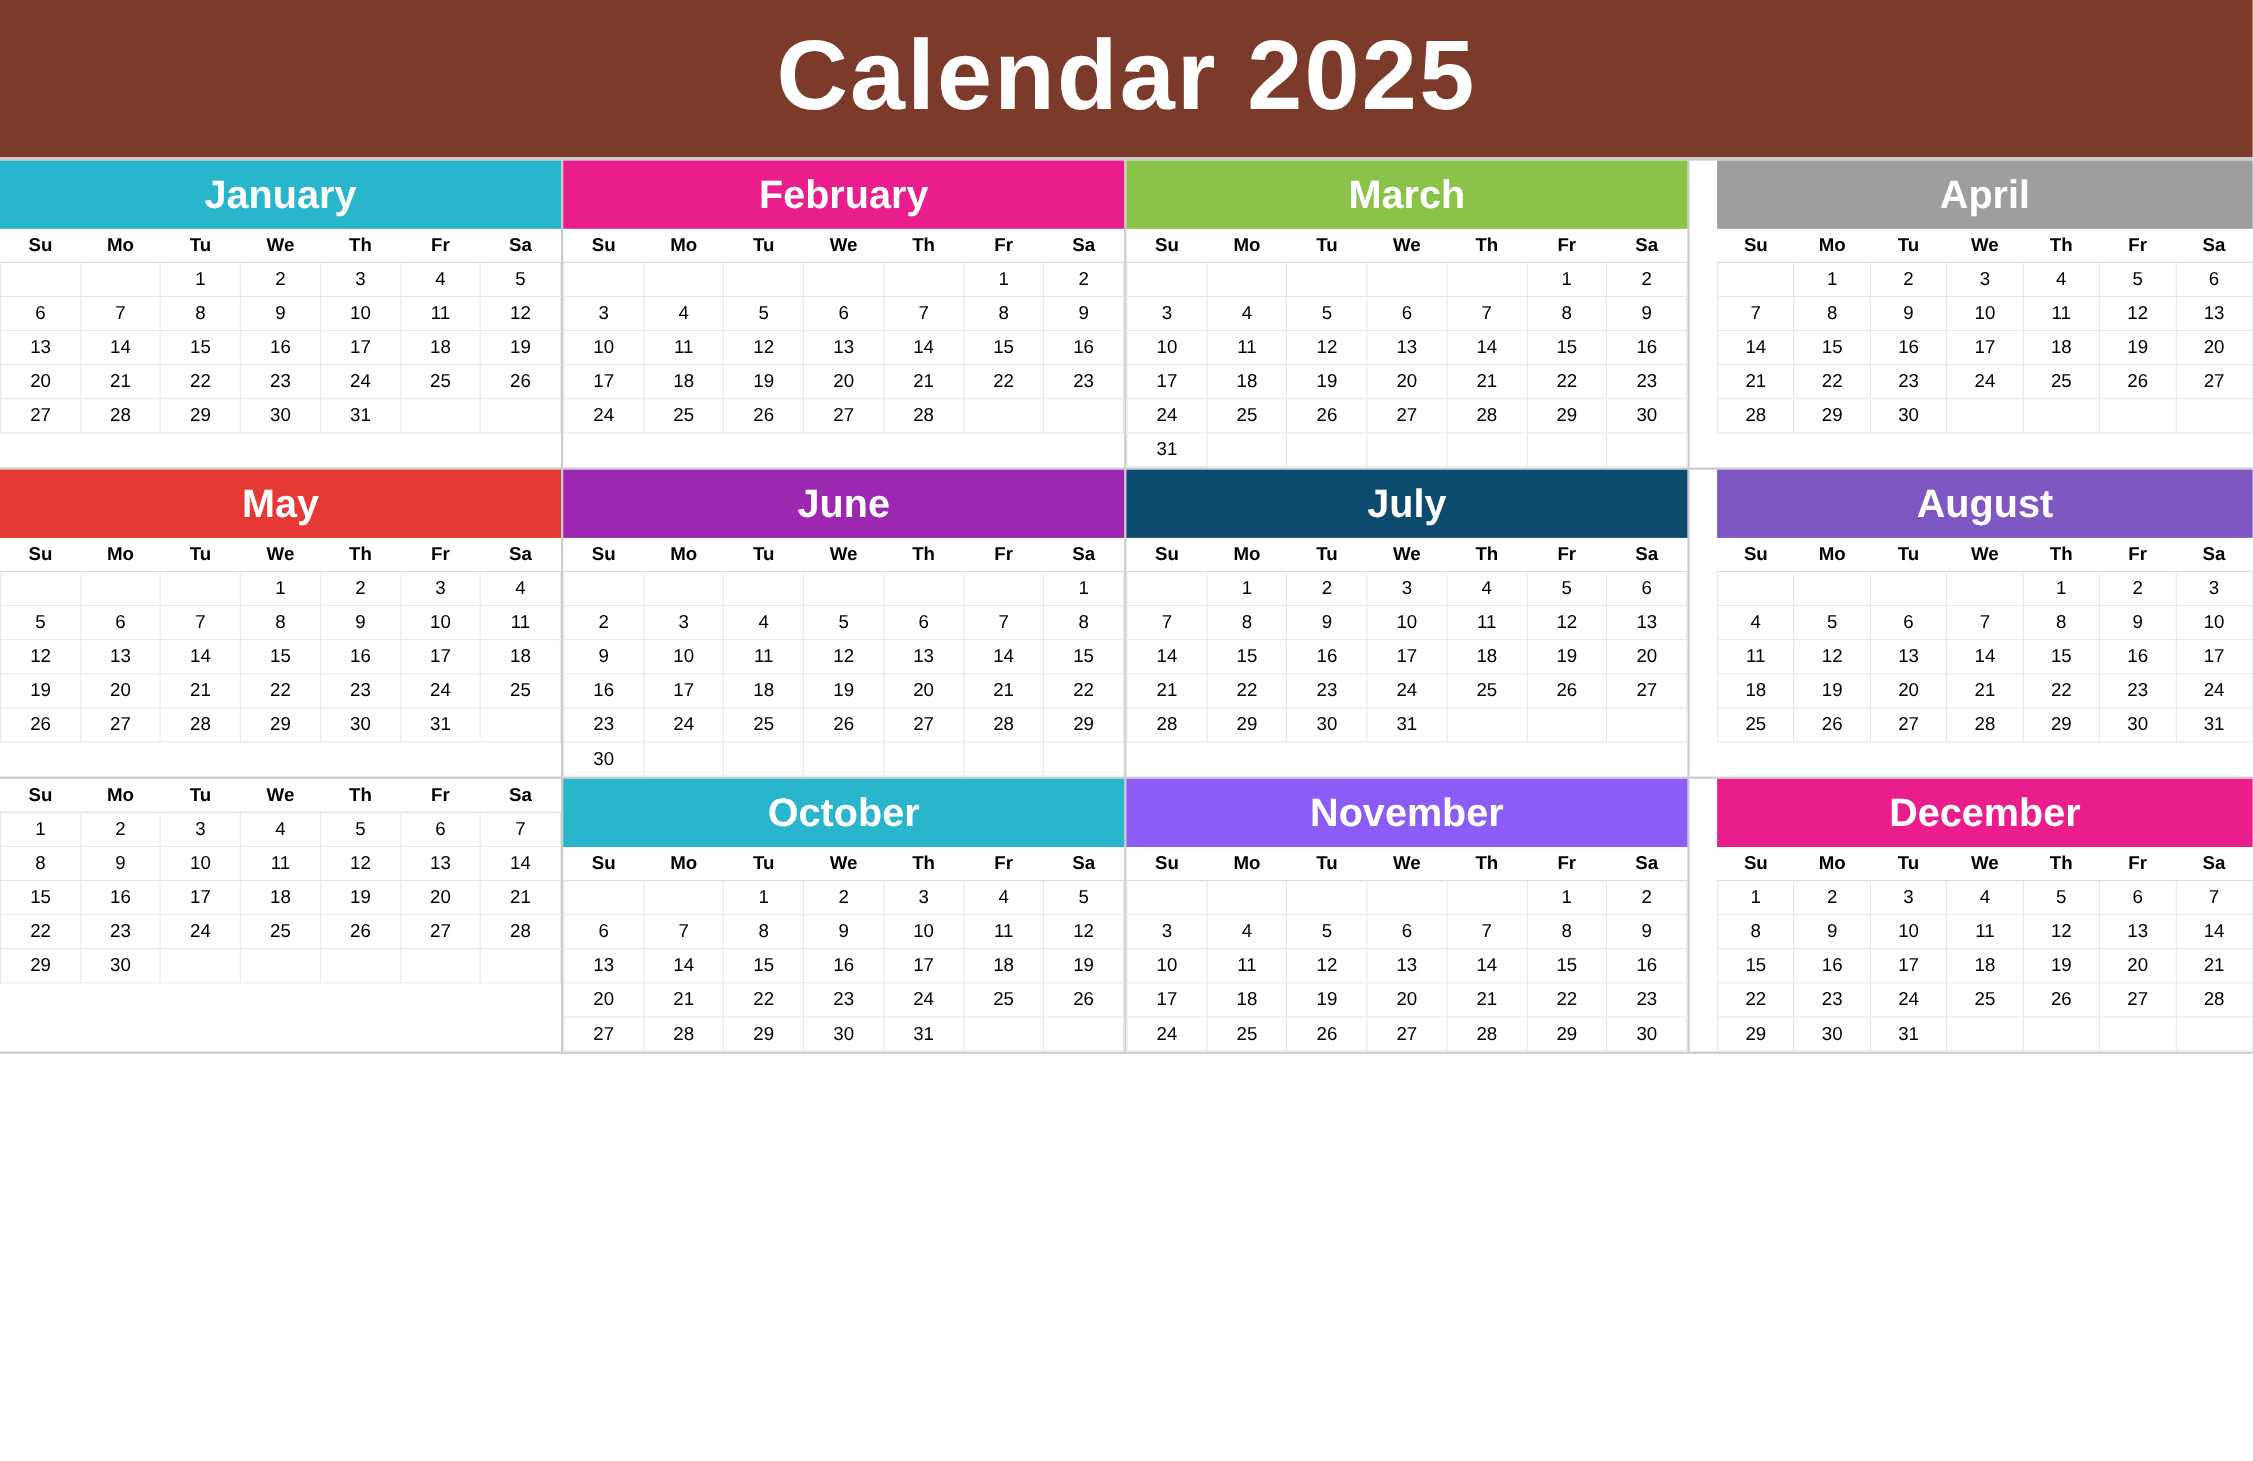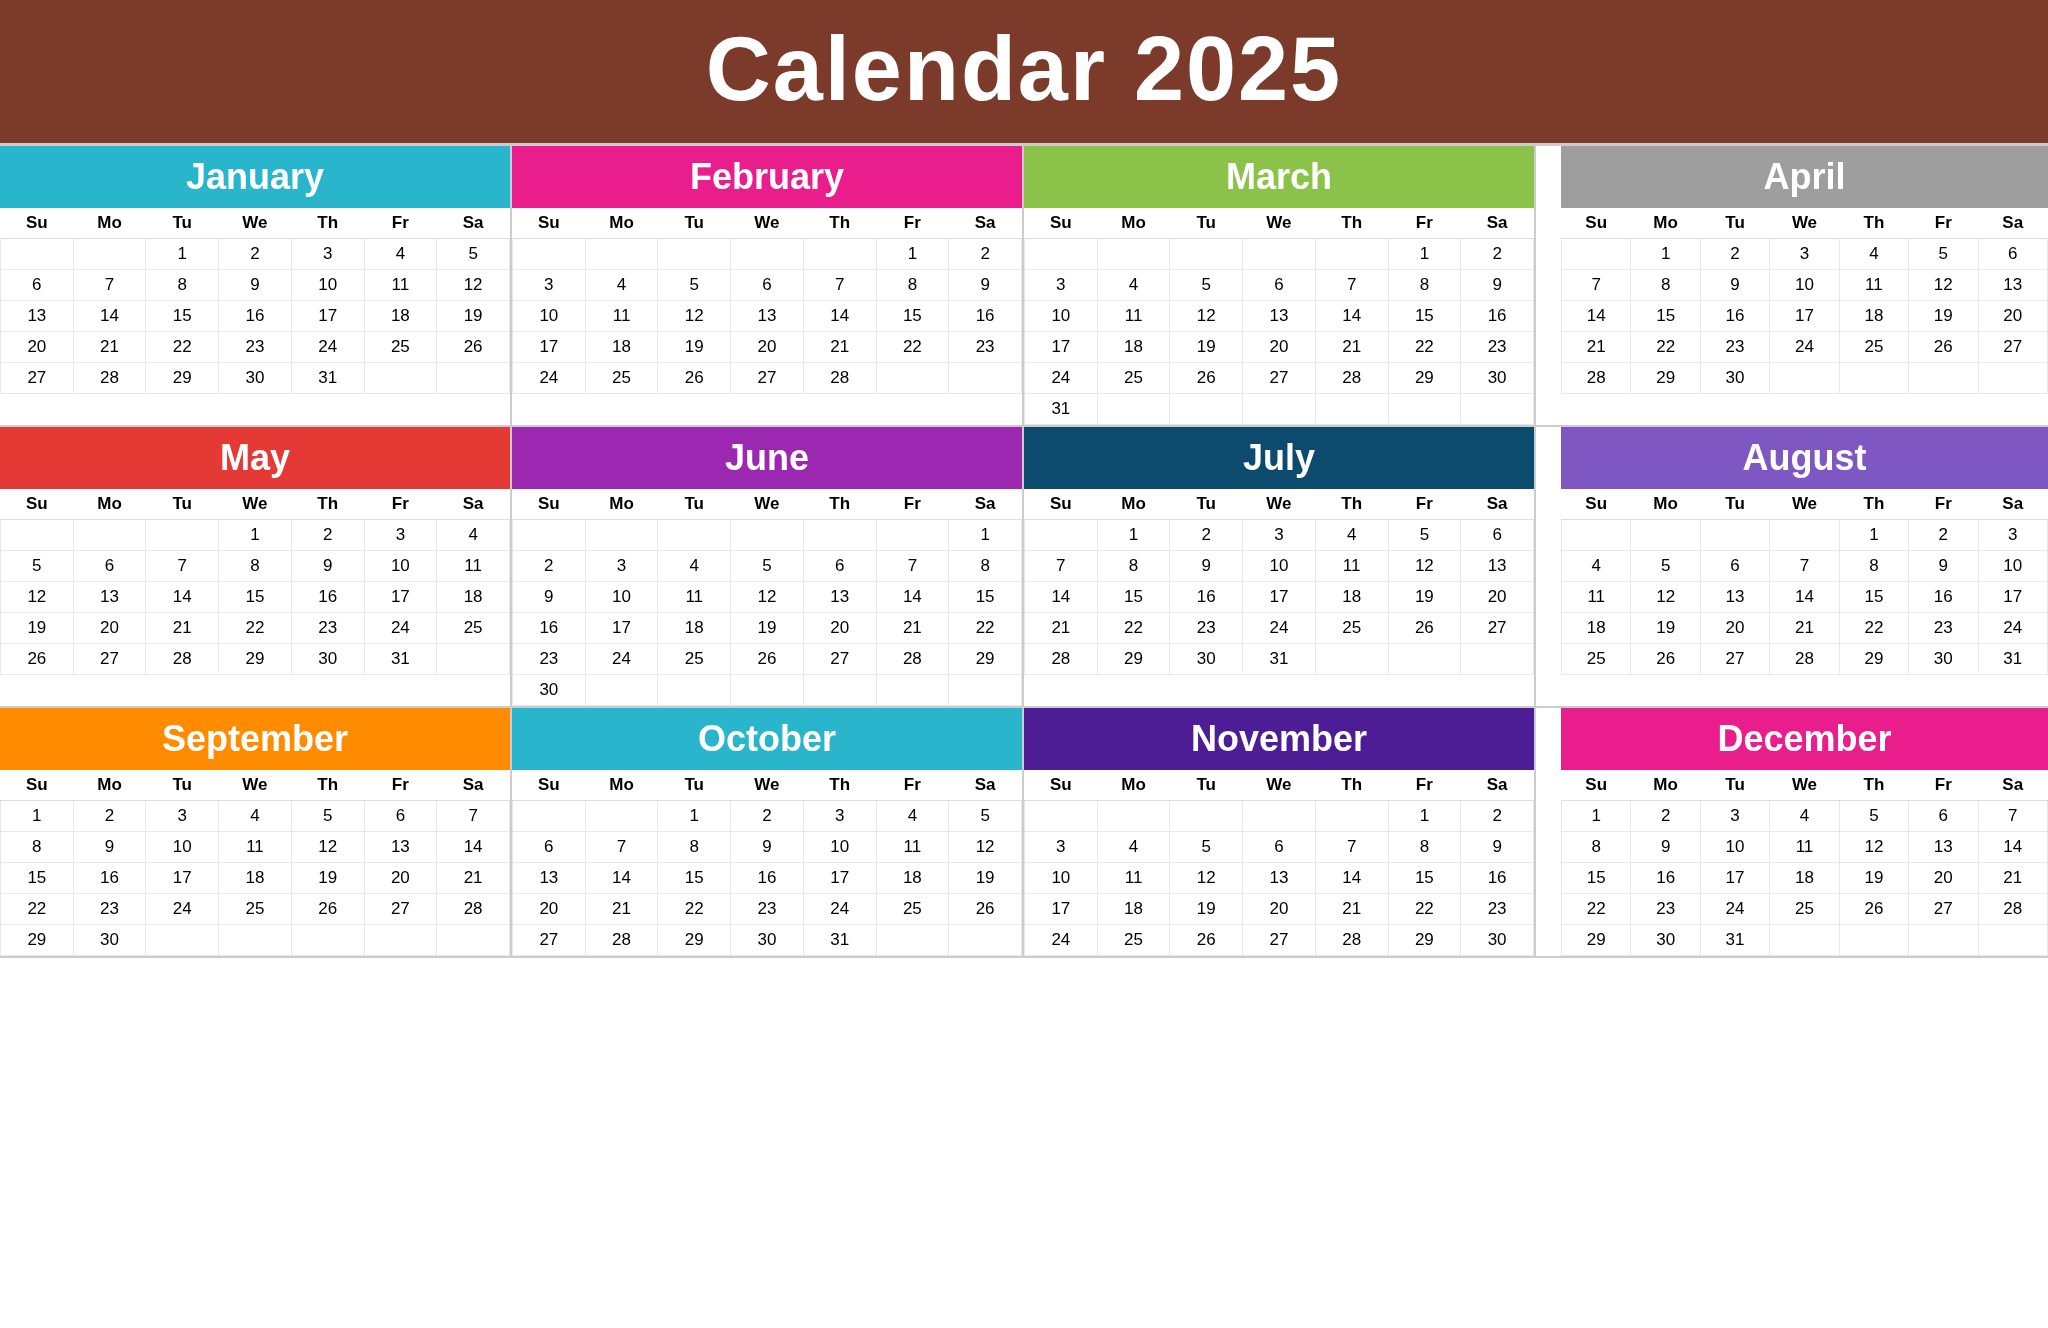--- a/index.html
+++ b/index.html
@@ -71,21 +71,21 @@
     .january .month-header { background: #29B6CC; }
     .february .month-header { background: #E91E8C; }
     .march .month-header { background: #8BC34A; }
     .april .month-header { background: #9E9E9E; }
     .may .month-header { background: #E53935; }
     .june .month-header { background: #9C27B0; }
     .july .month-header { background: #0c4a6e; }
     .august .month-header { background: #7E57C2; }
     .september .month-header { background: #FF8C00; }
     .october .month-header { background: #29B6CC; }
-    .november .month-header { background: #4c1d95; }
+    .november .month-header { background: #8b5cf6; }
     .december .month-header { background: #E91E8C; }
   </style>
 </head>
 <body>
 
 <div class="page-wrapper">
   <div class="header">
     <h1>Calendar 2025</h1>
   </div>
   <div class="calendar-grid" id="calendar-grid">
@@ -605,21 +605,20 @@
               <td>27</td>
               <td>28</td>
               <td>29</td>
               <td>30</td>
               <td>31</td>
             </tr>
           </tbody>
         </table>
       </div>
       <div class="month-block september">
-        <div class="month-header">September</div>
         <table class="month-table">
           <thead>
             <tr>
               <th>Su</th>
               <th>Mo</th>
               <th>Tu</th>
               <th>We</th>
               <th>Th</th>
               <th>Fr</th>
               <th>Sa</th>

